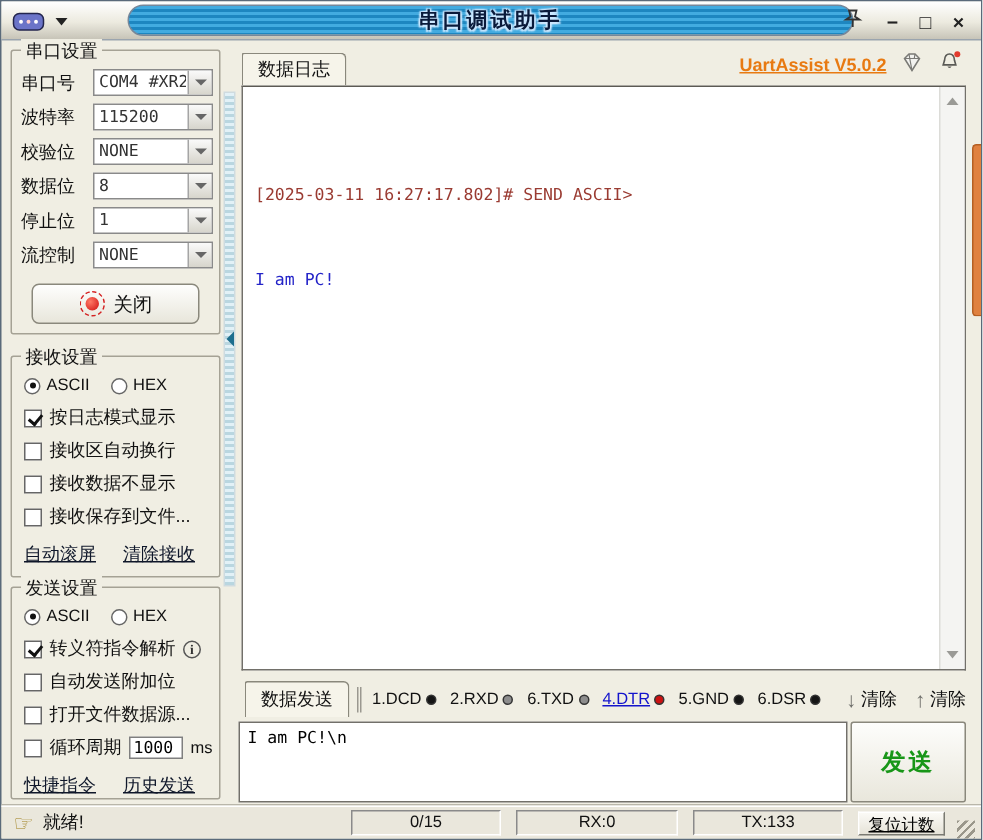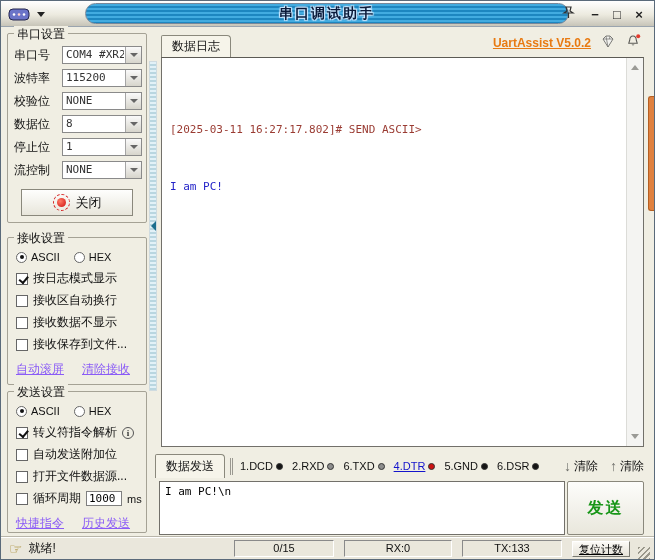--- a/index.html
+++ b/index.html
@@ -47,21 +47,21 @@
       color:#333; white-space:nowrap; overflow:hidden; }
   .combo-dd { position:absolute; right:0; top:0; bottom:0; width:16px;
       background:linear-gradient(#fafafa,#d7d5cc); border-left:1px solid #a5a5a5;
       display:flex; align-items:center; justify-content:center; }
   .combo-dd i { width:0; height:0; border-left:4px solid transparent;
       border-right:4px solid transparent; border-top:4px solid #666; }
 
   .close-btn { margin:10px auto 0; width:112px; height:27px; display:flex;
       align-items:center; justify-content:center; gap:6px;
       background:linear-gradient(#fefefd,#e8e6db); border:1px solid #8a887c;
-      border-radius:0; font-size:13px; }
+      border-radius:5px; font-size:13px; }
   .led { position:relative; width:17px; height:17px; border:1.6px dashed #d42222;
       border-radius:50%; flex:none; }
   .led::after { content:''; position:absolute; inset:3px;
       background:radial-gradient(circle at 35% 35%,#ff7a66,#cf0f0f); border-radius:50%; }
 
   .opt-row { display:flex; align-items:center; margin:7px 4px 0 8px; height:15px; gap:5px; }
   .radio-row { display:flex; align-items:center; margin:12px 4px 0 8px; height:14px; }
   .radio { position:relative; width:11px; height:11px; border:1px solid #666;
       border-radius:50%; background:#fff; flex:none; margin-right:4px; }
   .radio.on::after { content:''; position:absolute; inset:2.5px; background:#111; border-radius:50%; }
@@ -71,21 +71,21 @@
   .checkbox.on::after { content:''; position:absolute; left:2px; top:2px; width:7px; height:3.5px;
       border-left:2px solid #111; border-bottom:2px solid #111; transform:rotate(-50deg); }
   .opt-label { font-size:12px; white-space:nowrap; }
   .info-icon { width:12px; height:12px; border:1px solid #555; border-radius:50%;
       font-size:9px; line-height:10px; text-align:center; color:#333; font-weight:bold;
       font-family:"Liberation Serif",serif; flex:none; }
   .cyc-input { width:36px; height:15px; border:1px solid #7f7f7f; background:#fff;
       font:11px "DejaVu Sans Mono",monospace; padding:0 2px; }
   .unit { font-size:11px; }
   .links-row { display:flex; margin:9px 4px 0 8px; gap:18px; }
-  a.jlink { color:#8b5cf6; font-size:12px; text-decoration:underline; cursor:pointer; }
+  a.jlink { color:#0f172a; font-size:12px; text-decoration:underline; cursor:pointer; }
 
   
   .splitter { position:absolute; left:148px; top:60px; width:8px; height:330px;
       background:repeating-linear-gradient(180deg,#e2f1f7 0 2px,#b9d6e0 2px 4px);
       border:1px solid #cfdbe0; display:flex; align-items:center; justify-content:center; }
   .splitter i { width:0; height:0; border-top:5px solid transparent;
       border-bottom:5px solid transparent; border-right:5px solid #1d6e8d; }
 
   
   .tab { position:absolute; height:22px; background:#f6f4ea; border:1px solid #8a887c;
@@ -103,21 +103,21 @@
       border-left:1px solid #dcdcd8; }
   .sc-btn { position:absolute; left:1px; right:1px; height:15px; display:flex;
       align-items:center; justify-content:center; }
   .sc-up { top:2px; } .sc-dn { bottom:2px; }
   .sc-up i { width:0; height:0; border-left:4px solid transparent; border-right:4px solid transparent;
       border-bottom:5px solid #9a9a96; }
   .sc-dn i { width:0; height:0; border-left:4px solid transparent; border-right:4px solid transparent;
       border-top:5px solid #9a9a96; }
 
   
-  .send-header { position:absolute; left:154px; top:452px; right:10px; height:26px;
+  .send-header { position:absolute; left:162px; top:452px; right:10px; height:26px;
       display:flex; align-items:center; }
   .tab-send { position:static; height:24px; margin-right:3px; }
   .vsep { width:1px; height:17px; background:#9a9890; margin:0 2px; box-shadow:2px 0 0 #9a9890; }
   .pins { display:flex; align-items:center; gap:9px; margin-left:7px; font-size:11px; }
   .pin { display:flex; align-items:center; gap:3px; white-space:nowrap; }
   .pin-dot { width:7px; height:7px; border-radius:50%; border:1px solid #333; }
   .pin-link { color:#1414cc; text-decoration:underline; }
   .clears { margin-left:auto; display:flex; align-items:center; gap:12px; }
   .clr { display:flex; align-items:center; gap:3px; cursor:pointer; }
   .clr .arr { font-size:14px; font-weight:bold; color:#6e6e6a; }

